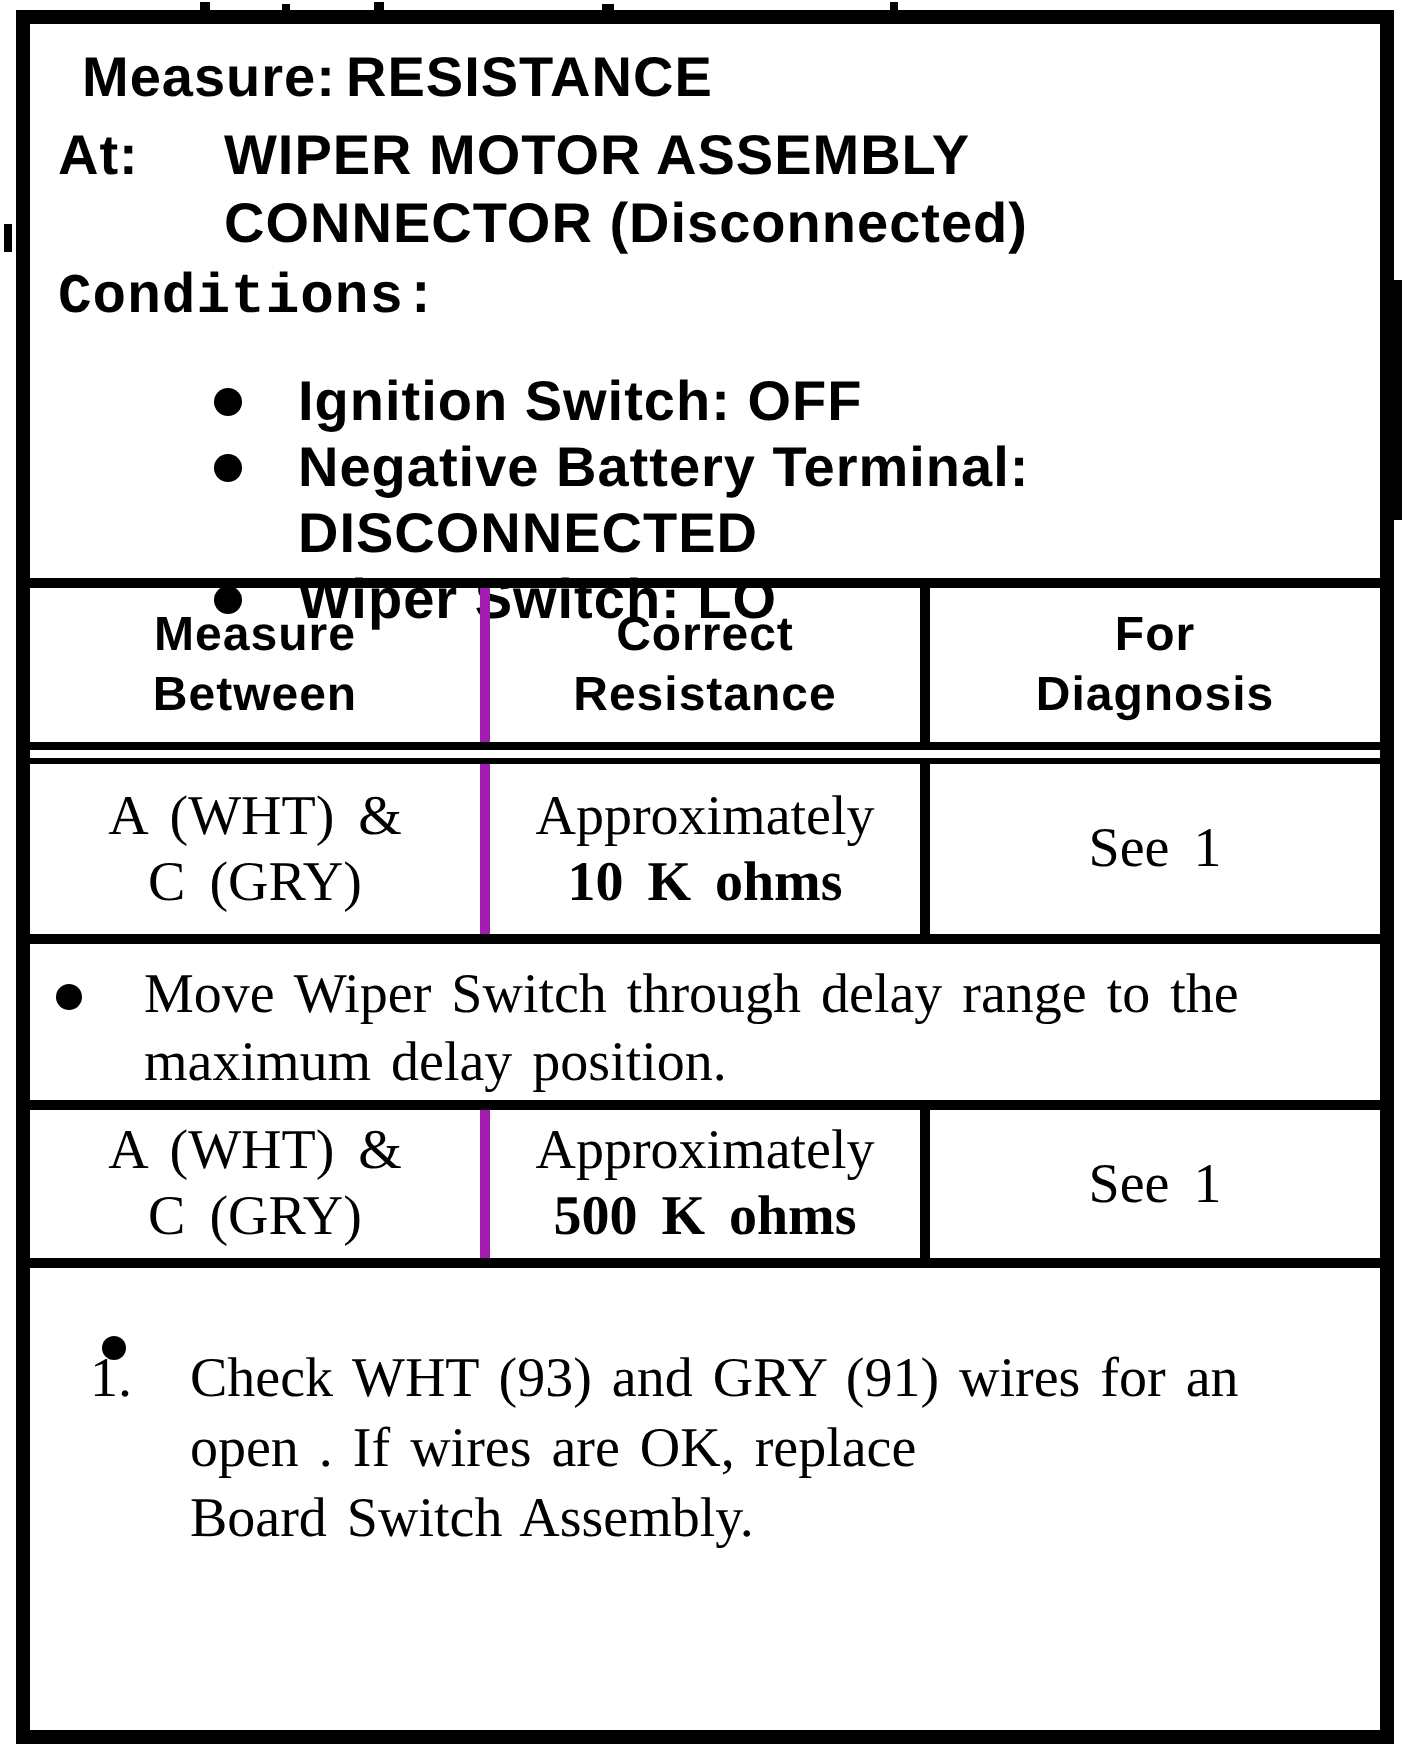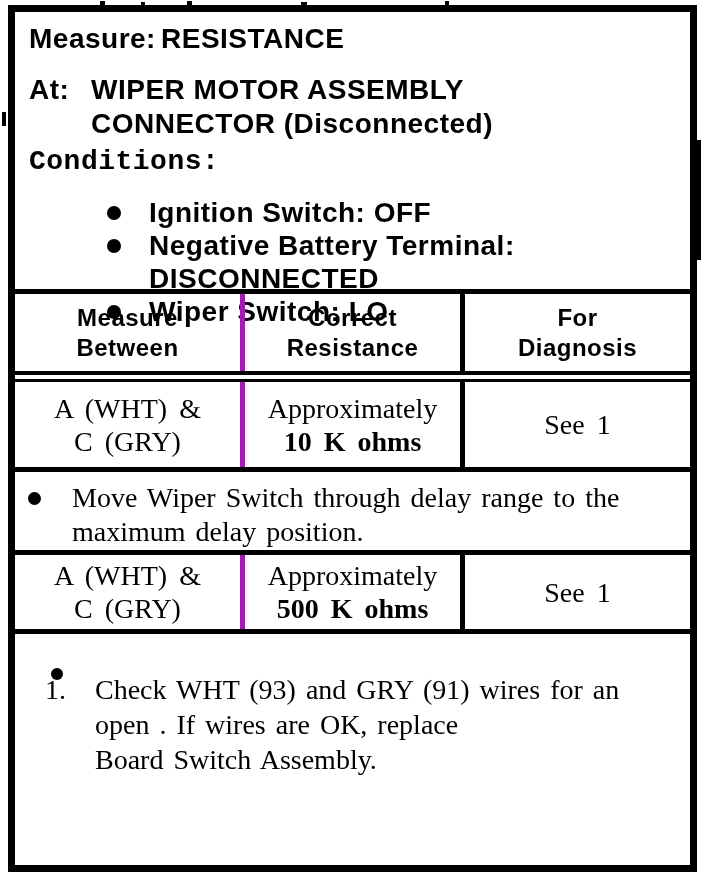--- a/index.html
+++ b/index.html
@@ -23,22 +23,22 @@
   .section-info {
     height: 282px;
     border-bottom: 5px solid #000;
     padding: 10px 6px 0 14px;
     font-weight: bold;
     font-size: 28px;
     line-height: 34px;
     letter-spacing: 0.5px;
   }
   .measure-line { display: flex; }
-  .measure-line .label { width: 132px; }
-  .at-line { display: flex; margin-top: 17px; }
+  .measure-line .label { width: 132px; margin-left: 12px; }
+  .at-line { display: flex; margin-top: 5px; gap: 21px; }
   .at-line .label { width: 62px; }
   .conditions-label { margin-top: 4px; font-family: Liberation Mono, monospace; }
   .cond-list { margin-top: 17px; margin-left: 76px; line-height: 33px; }
   .cond-item { display: flex; }
   .cond-marker { width: 44px; flex: none; position: relative; }
   .cond-marker::after {
     content: "";
     position: absolute; left: 2px; top: 10px;
     width: 14px; height: 14px; border-radius: 50%;
     background: #000;

